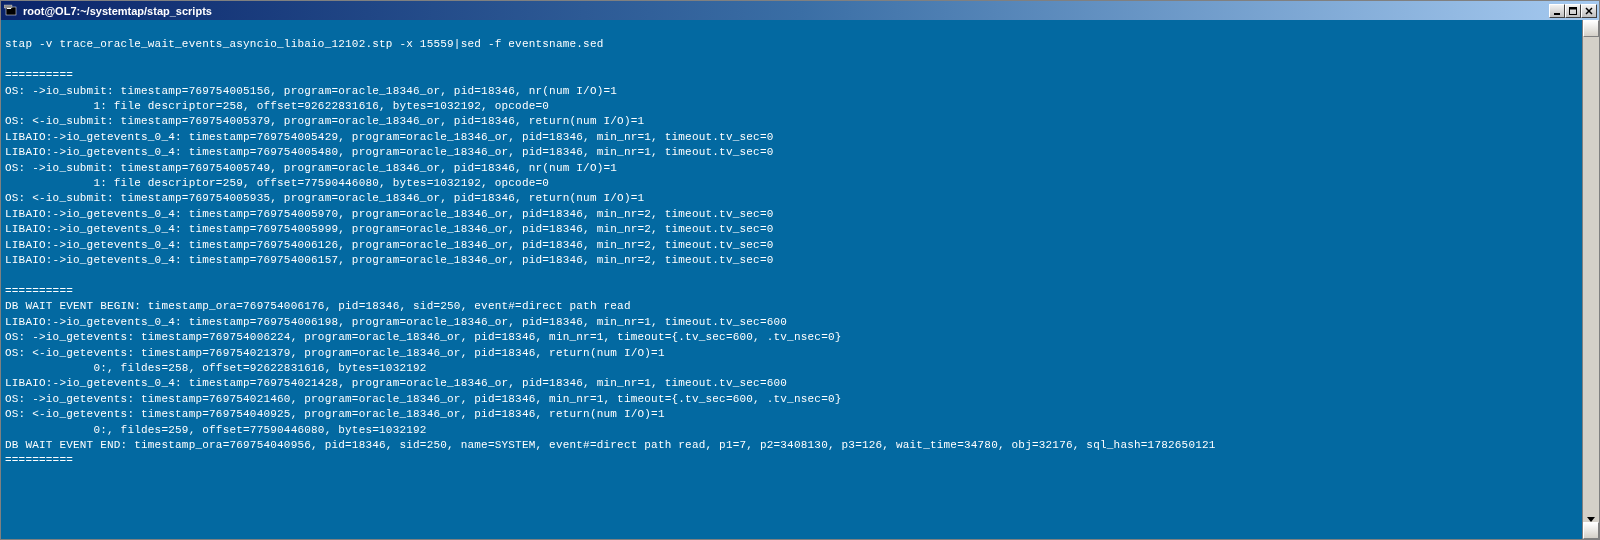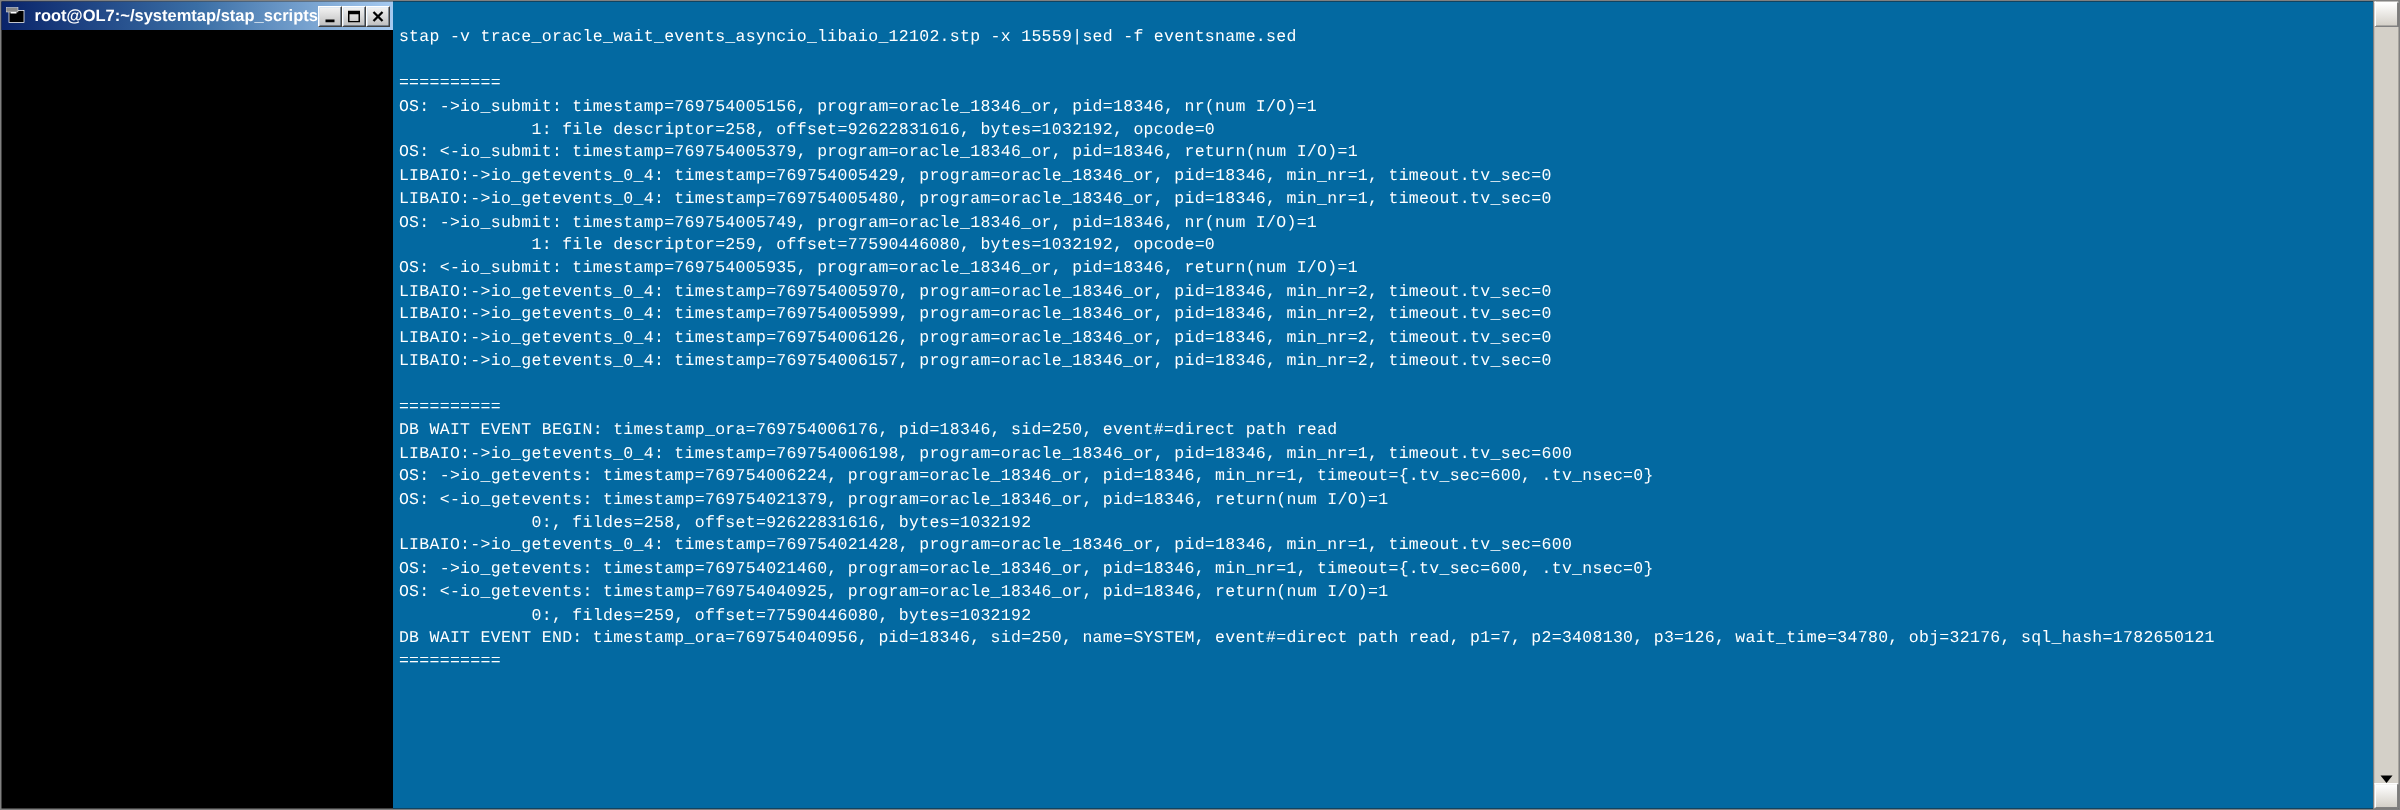--- a/index.html
+++ b/index.html
@@ -12,21 +12,21 @@
       background: #000;
       width: 1600px;
       height: 540px;
       overflow: hidden;
       position: relative;
     }
     .window {
       width: 100%;
       height: 100%;
       display: flex;
-      flex-direction: row;
+      flex-direction: column;
       border: 1px solid #808080;
     }
     .titlebar {
       height: 19px;
       background: linear-gradient(to right, #0a246a 0%, #3a6ea5 50%, #a6caf0 100%);
       display: flex;
       align-items: center;
       justify-content: space-between;
       padding: 0 2px;
       color: #fff;

